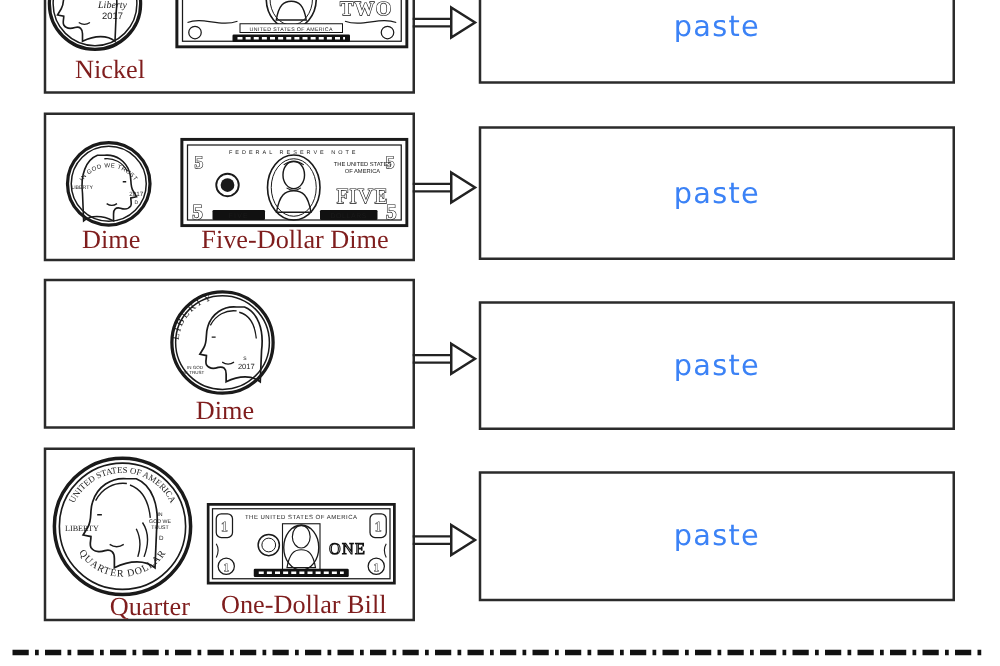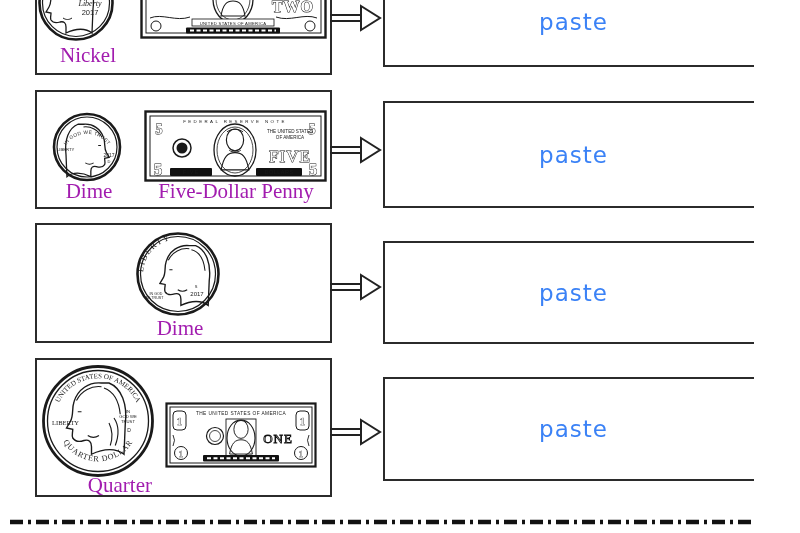--- a/index.html
+++ b/index.html
@@ -1,22 +1,22 @@
 <!DOCTYPE html>
 <html><head>
 <meta charset="utf-8">
 <style>
   html,body{margin:0;padding:0;background:#fff;}
   .canvas{position:relative;width:754px;height:533px;background:#ffffff;overflow:hidden;
-          font-family:"Liberation Sans",sans-serif;color:#1a1a1a;}
+          font-family:"Liberation Sans",sans-serif;color:#1a1a1a;padding-left:44px;}
   .src-box{position:absolute;box-sizing:border-box;border:2.5px solid #2b2b2b;background:#fff;overflow:hidden;}
   .paste-box{position:absolute;box-sizing:border-box;border:2px solid #2b2b2b;background:#fff;
              display:flex;align-items:center;justify-content:center;}
   .paste-text{font-family:"DejaVu Sans",sans-serif;font-size:23px;color:#3b82f6;letter-spacing:1px;}
-  .cur-label{position:absolute;font-family:"Liberation Serif",serif;font-size:21px;color:#a21caf;
+  .cur-label{position:absolute;font-family:"Liberation Serif",serif;font-size:21px;color:#7f1d1d;
              text-align:center;line-height:1.1;}
   .arrow,.figure,.cutline{position:absolute;}
   svg text{font-family:"Liberation Sans",sans-serif;fill:#1a1a1a;}
   svg .serif{font-family:"Liberation Serif",serif;}
   svg .outline{fill:#ffffff;stroke:#111;paint-order:stroke;}
   svg .stroke-only{fill:none;stroke:#111;}
   svg .ink{stroke:#1a1a1a;fill:none;}
 </style>
 </head>
 <body>
@@ -104,21 +104,21 @@
       </g>
       <text x="146" y="23" font-size="4.6" text-anchor="middle">THE UNITED STATES</text>
       <text x="146" y="28.5" font-size="4.6" text-anchor="middle">OF AMERICA</text>
       <text x="146" y="52" font-size="17" class="serif outline" stroke-width="1" text-anchor="middle" letter-spacing="1">FIVE</text>
       <rect x="26" y="58" width="42" height="8" fill="#111111" rx="1"></rect>
       <text x="47" y="64.3" font-size="5.5" fill="#ffffff" text-anchor="middle" letter-spacing="1">FIVE</text>
       <rect x="112" y="58" width="46" height="8" fill="#111111" rx="1"></rect>
       <text x="135" y="64.3" font-size="5.5" fill="#ffffff" text-anchor="middle" letter-spacing="0.5">DOLLARS</text>
     </svg>
     <div class="cur-label" style="left:2px;top:88px;width:100px;">Dime</div>
-    <div class="cur-label" style="left:105px;top:88px;width:188px;">Five-Dollar Penny</div>
+    <div class="cur-label" style="left:105px;top:88px;width:188px;">Five-Dollar Dime</div>
   </div>
 
   <svg class="arrow" style="left:330px;top:135px;" width="53" height="30" viewBox="0 0 53 30">
     <line x1="0" y1="12" x2="33" y2="12" stroke="#222" stroke-width="1.8"></line>
     <line x1="0" y1="18" x2="33" y2="18" stroke="#222" stroke-width="1.8"></line>
     <polygon points="31,3 50,15 31,27" fill="#fff" stroke="#222" stroke-width="2"></polygon>
   </svg>
   <div class="paste-box" style="left:383px;top:101px;width:381px;height:107px;">
     <span class="paste-text">paste</span>
   </div>
@@ -194,20 +194,21 @@
         <ellipse cx="0" cy="-7" rx="7.5" ry="9.5" class="ink" stroke-width="1"></ellipse>
         <path class="ink" stroke-width="1" d="M -12,19 C -10,7 -6,4 0,4 C 6,4 10,7 12,19 Z"></path>
         <path class="ink" stroke-width="0.8" d="M -7,-14 C -3,-17 3,-17 7,-14"></path>
       </g>
       <text x="113" y="41" font-size="13" class="serif stroke-only" stroke-width="0.9" text-anchor="middle" letter-spacing="1">ONE</text>
       <path class="ink" stroke-width="0.9" d="M 8,33 q 3,5 0,11 M 144,33 q -3,5 0,11"></path>
       <rect x="38" y="53" width="76" height="6.5" fill="#111111" rx="1"></rect>
       <line x1="42" y1="56.2" x2="110" y2="56.2" stroke="#ffffff" stroke-width="2" stroke-dasharray="4 2.5"></line>
     </svg>
     <div class="cur-label" style="left:5px;top:114px;width:110px;text-align:right;">Quarter</div>
+    <div class="cur-label" style="left:120px;top:112px;width:172px;">One-Dollar Bill</div>
   </div>
 
   <svg class="arrow" style="left:330px;top:417px;" width="53" height="30" viewBox="0 0 53 30">
     <line x1="0" y1="12" x2="33" y2="12" stroke="#222" stroke-width="1.8"></line>
     <line x1="0" y1="18" x2="33" y2="18" stroke="#222" stroke-width="1.8"></line>
     <polygon points="31,3 50,15 31,27" fill="#fff" stroke="#222" stroke-width="2"></polygon>
   </svg>
   <div class="paste-box" style="left:383px;top:377px;width:381px;height:104px;">
     <span class="paste-text">paste</span>
   </div>

